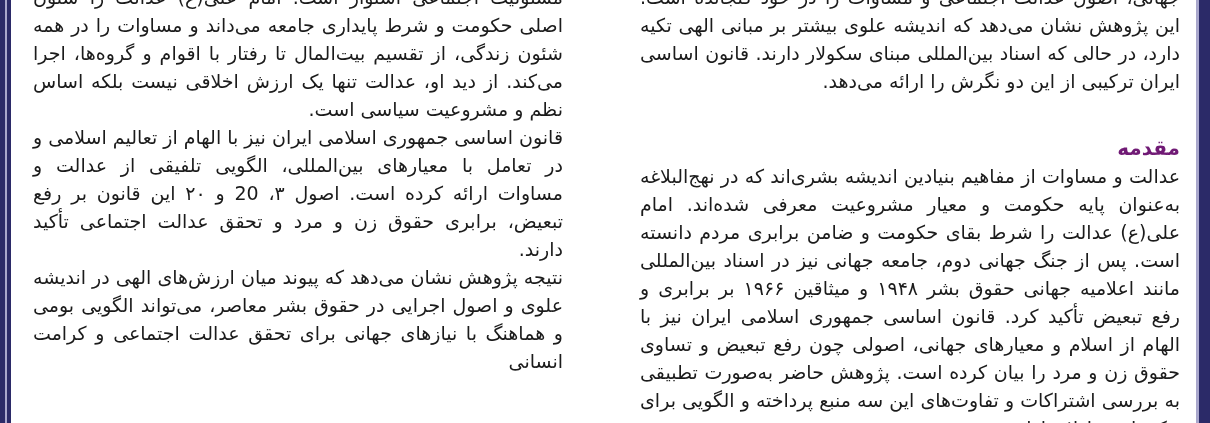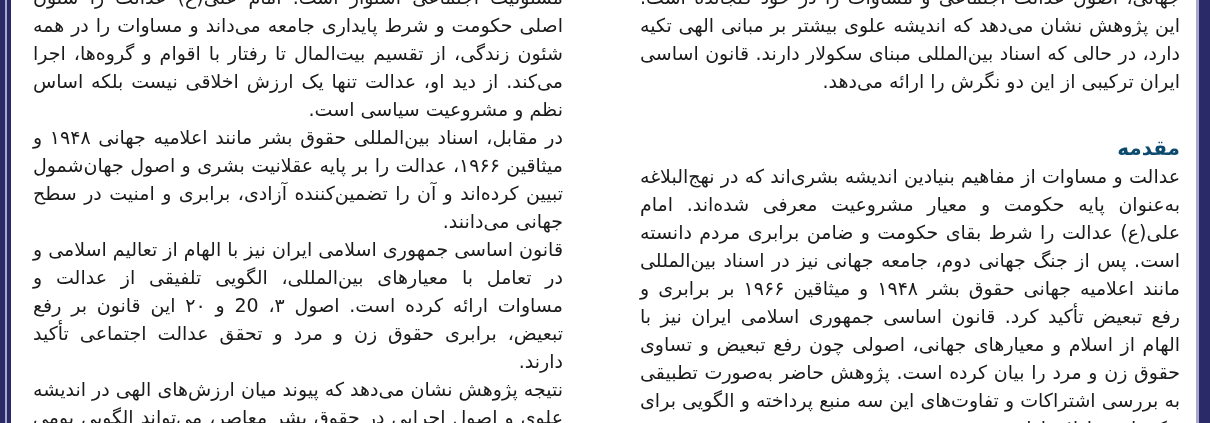--- a/index.html
+++ b/index.html
@@ -54,38 +54,37 @@
   .col-right {
     top: -17px;
     left: 640px;
     width: 540px;
   }
   .section-heading {
     margin: 39px 0 0 0;
     font-size: 20px;
     font-weight: bold;
     line-height: 28px;
-    color: #0c4a6e;
+    color: #701a75;
     text-align: right;
   }
 </style>
 </head>
 <body>
 
 <div class="page">
 
   <div class="edge edge-left-outer"></div>
   <div class="edge edge-left-stripe"></div>
   <div class="edge edge-left-inner"></div>
   <div class="edge edge-right-stripe"></div>
   <div class="edge edge-right-outer"></div>
 
   <div class="col col-left">
     <p>مسئولیت اجتماعی استوار است. امام علی(ع) عدالت را ستون اصلی حکومت و شرط پایداری جامعه می‌داند و مساوات را در همه شئون زندگی، از تقسیم بیت‌المال تا رفتار با اقوام و گروه‌ها، اجرا می‌کند. از دید او، عدالت تنها یک ارزش اخلاقی نیست بلکه اساس نظم و مشروعیت سیاسی است.</p>
-    <p>در مقابل، اسناد بین‌المللی حقوق بشر مانند اعلامیه جهانی ۱۹۴۸ و میثاقین ۱۹۶۶، عدالت را بر پایه عقلانیت بشری و اصول جهان‌شمول تبیین کرده‌اند و آن را تضمین‌کننده آزادی، برابری و امنیت در سطح جهانی می‌دانند.</p>
     <p>قانون اساسی جمهوری اسلامی ایران نیز با الهام از تعالیم اسلامی و در تعامل با معیارهای بین‌المللی، الگویی تلفیقی از عدالت و مساوات ارائه کرده است. اصول ۳، 20 و ۲۰ این قانون بر رفع تبعیض، برابری حقوق زن و مرد و تحقق عدالت اجتماعی تأکید دارند.</p>
     <p>نتیجه پژوهش نشان می‌دهد که پیوند میان ارزش‌های الهی در اندیشه علوی و اصول اجرایی در حقوق بشر معاصر، می‌تواند الگویی بومی و هماهنگ با نیازهای جهانی برای تحقق عدالت اجتماعی و کرامت انسانی</p>
   </div>
 
   <div class="col col-right">
     <p>جهانی، اصول عدالت اجتماعی و مساوات را در خود گنجانده است. این پژوهش نشان می‌دهد که اندیشه علوی بیشتر بر مبانی الهی تکیه دارد، در حالی که اسناد بین‌المللی مبنای سکولار دارند. قانون اساسی ایران ترکیبی از این دو نگرش را ارائه می‌دهد.</p>
     <h2 class="section-heading">مقدمه</h2>
     <p>عدالت و مساوات از مفاهیم بنیادین اندیشه بشری‌اند که در نهج‌البلاغه به‌عنوان پایه حکومت و معیار مشروعیت معرفی شده‌اند. امام علی(ع) عدالت را شرط بقای حکومت و ضامن برابری مردم دانسته است. پس از جنگ جهانی دوم، جامعه جهانی نیز در اسناد بین‌المللی مانند اعلامیه جهانی حقوق بشر ۱۹۴۸ و میثاقین ۱۹۶۶ بر برابری و رفع تبعیض تأکید کرد. قانون اساسی جمهوری اسلامی ایران نیز با الهام از اسلام و معیارهای جهانی، اصولی چون رفع تبعیض و تساوی حقوق زن و مرد را بیان کرده است. پژوهش حاضر به‌صورت تطبیقی به بررسی اشتراکات و تفاوت‌های این سه منبع پرداخته و الگویی برای حکمرانی عادلانه ارائه می‌دهد.</p>
   </div>
 

